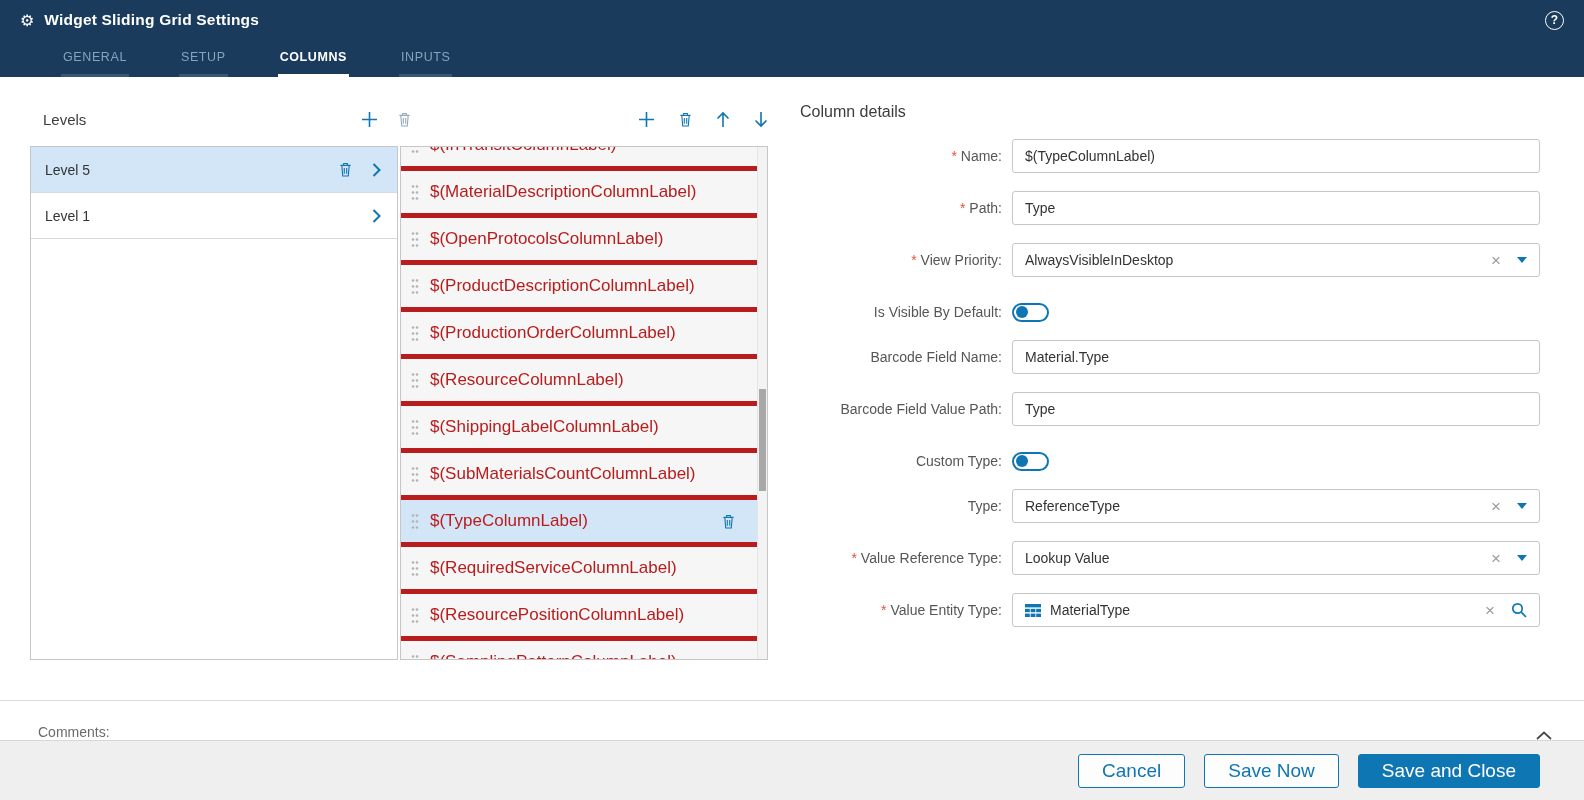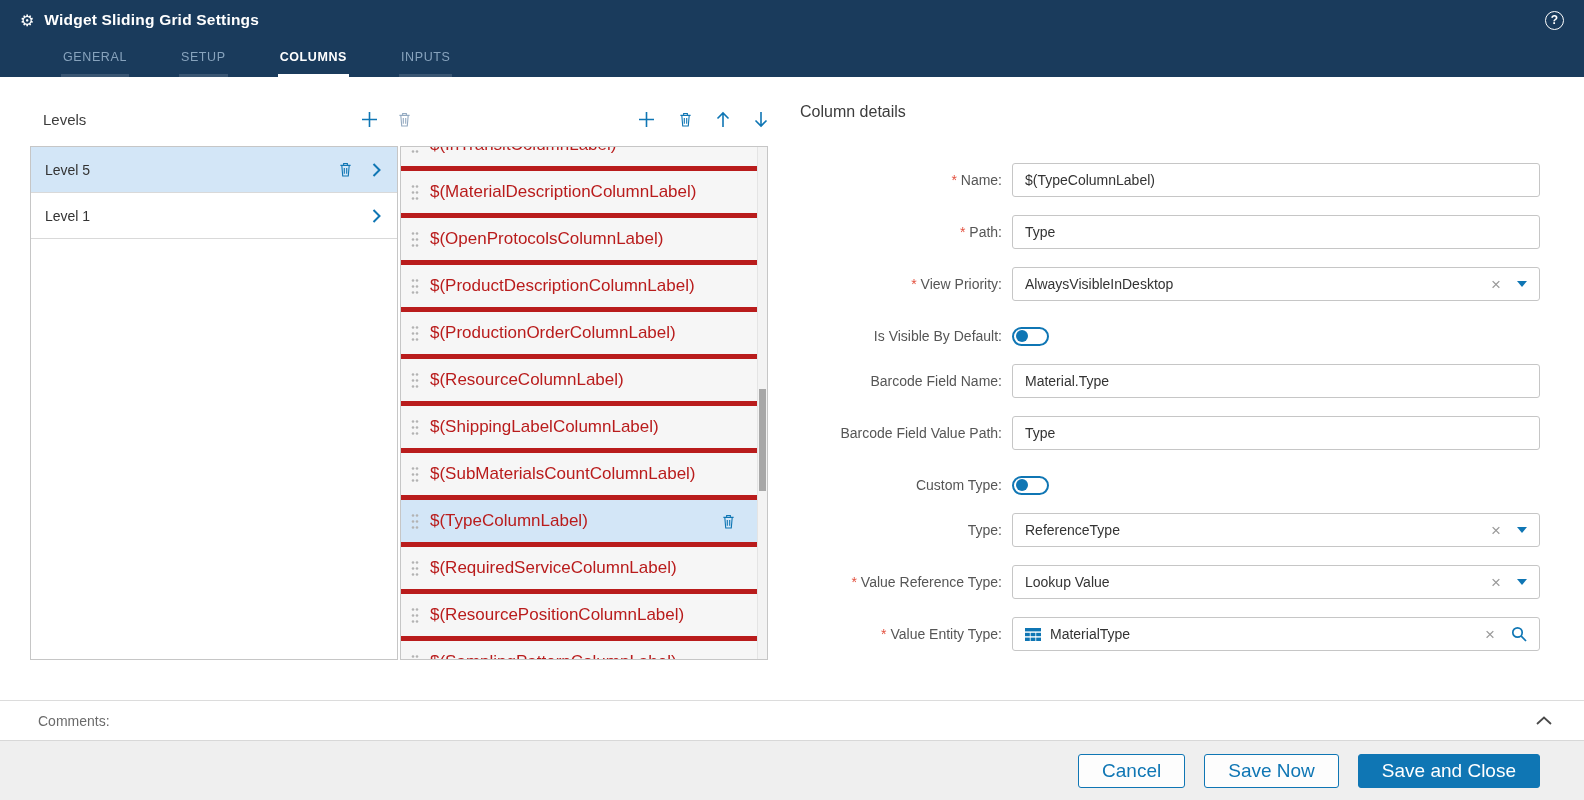--- a/index.html
+++ b/index.html
@@ -50,42 +50,42 @@
            border-bottom:5px solid #b91c1c;padding:0 10px;font-size:17px;color:#b91c1c;cursor:pointer}
   .col-row.selected{background:var(--selected)}
   .col-row .drag{width:12px;margin-right:7px;color:#b3b3b3;display:inline-flex;cursor:grab}
   .col-label{flex:1}
   .col-row .trash{margin-right:12px}
   .sb{position:absolute;right:0;top:0;bottom:0;width:10px;background:#f3f3f3;border-left:1px solid #e4e4e4}
   .sb-thumb{position:absolute;left:1px;right:1px;top:242px;height:102px;background:#a8a8a8}
 
   
   #details{position:absolute;left:800px;top:103px;width:740px}
-  .details-title{font-size:16px;color:#3c3c3c;margin-bottom:42px;font-weight:400}
+  .details-title{font-size:16px;color:#3c3c3c;margin-bottom:18px;font-weight:400}
   .frow{display:flex;align-items:center;height:34px;margin-bottom:18px}
   .frow.toggle-row{margin-bottom:11px}
   .flabel{width:202px;text-align:right;margin-right:10px;font-size:14px;color:#565656;flex:none}
   .req{color:var(--req)}
   .input{flex:1;height:34px;border:1px solid #c6c6c6;border-radius:3px;background:#fff;
          display:flex;align-items:center;padding:0 12px;font-size:14px;color:#333;cursor:text}
   .input .val{flex:1;white-space:nowrap;overflow:hidden}
   .input.select,.input.entity{cursor:pointer}
   .clear{color:#9b9b9b;font-size:17px;line-height:1;margin:0 16px 0 8px;cursor:pointer}
   .caret{width:0;height:0;border-left:5.5px solid transparent;border-right:5.5px solid transparent;
          border-top:6.5px solid var(--accent);cursor:pointer}
   .toggle{width:37px;height:19px;border:2px solid var(--accent);border-radius:10px;
           position:relative;background:#fff;cursor:pointer;display:inline-block}
   .knob{position:absolute;left:2px;top:1.5px;width:12px;height:12px;border-radius:50%;
         background:var(--accent)}
   .ent-icon{display:inline-flex;margin-right:9px;color:var(--accent)}
   .mag{color:var(--accent)}
 
   
   #comments{position:absolute;left:0;top:700px;width:100%;height:40px;border-top:1px solid #dcdcdc;
-            display:flex;align-items:center;padding:0 32px 0 38px;color:#6b6b6b;font-size:14px;background:#fff}
+            display:flex;align-items:flex-end;padding:0 32px 0 38px;color:#6b6b6b;font-size:14px;background:#fff}
   .chev-up{margin-left:auto;cursor:pointer;color:#4a4a4a;display:inline-flex}
   #footer{position:absolute;left:0;top:740px;width:100%;height:60px;background:#efefef;
           border-top:1px solid #d8d8d8;display:flex;align-items:center;justify-content:flex-end;
           padding-right:44px;gap:19px}
   .btn{height:34px;padding:0 23px;border-radius:3px;font-size:19px;display:flex;align-items:center;
        cursor:pointer;border:1px solid var(--accent);font-family:"Liberation Sans",sans-serif}
   .btn.outline{background:#fdfdfd;color:var(--accent)}
   .btn.primary{background:var(--accent);color:#fff}
 </style>
 </head>

